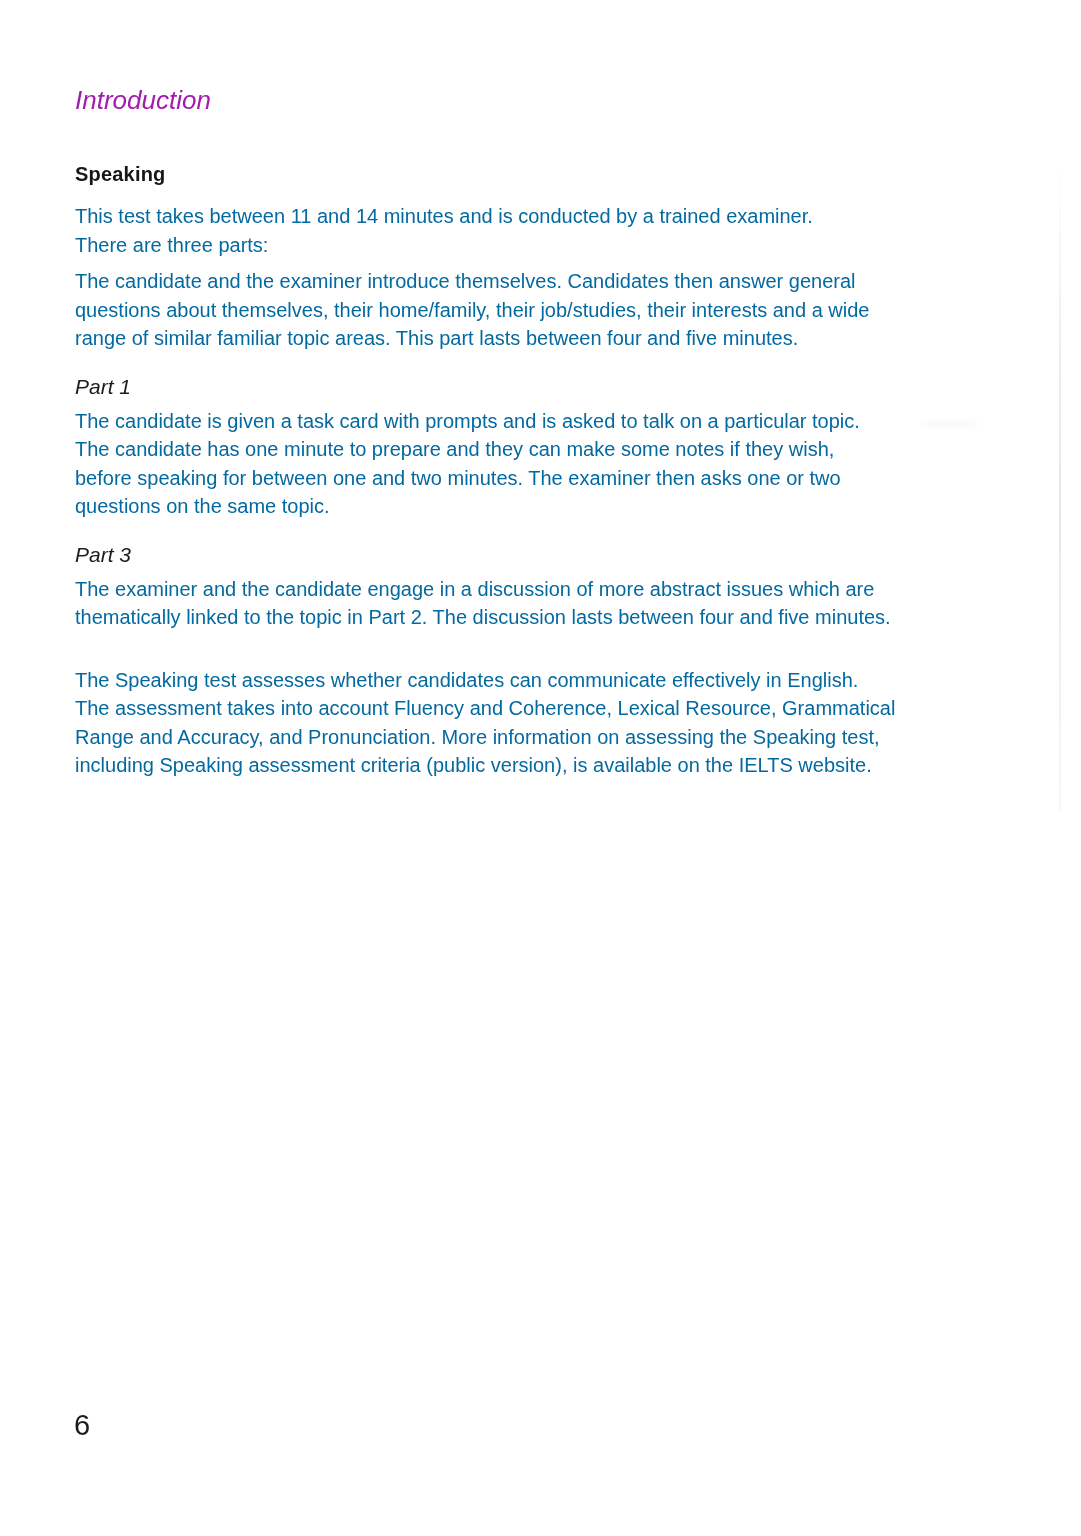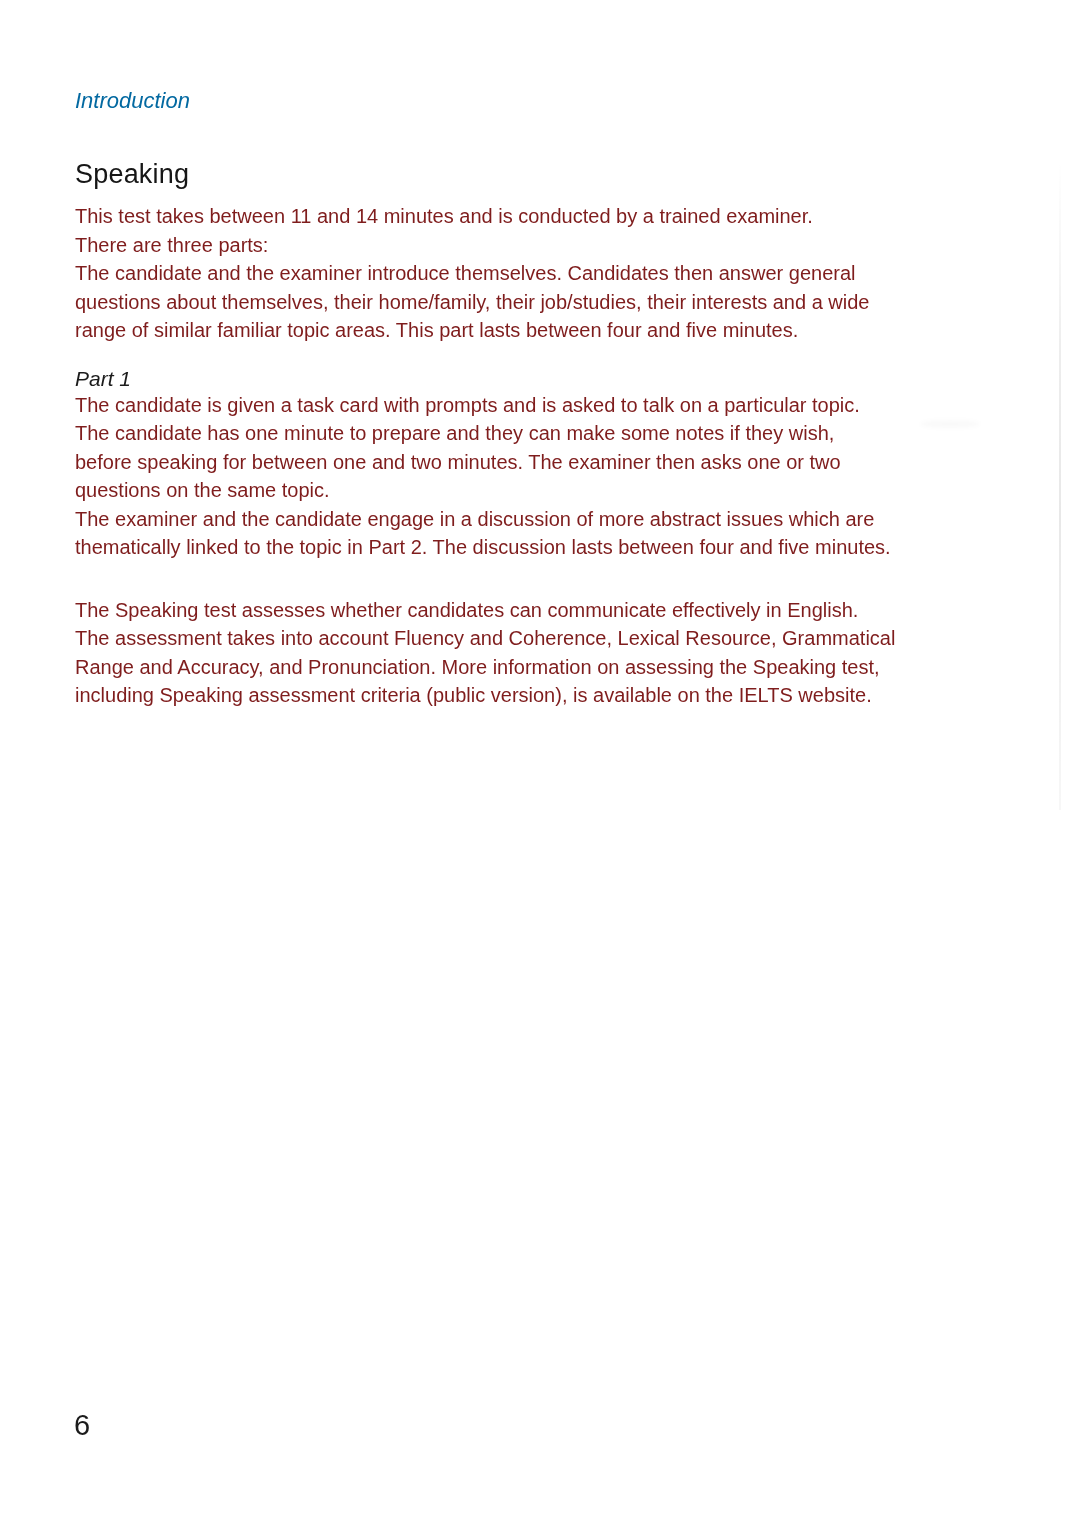--- a/index.html
+++ b/index.html
@@ -21,48 +21,48 @@
     background: #ffffff;
   }
   .content {
     position: absolute;
     left: 75px;
     top: 88px;
     width: 884px;
   }
   .running-header {
     font-style: italic;
-    font-size: 22px;
+    font-size: 26px;
     line-height: 25px;
-    color: #0369a1;
+    color: #a21caf;
   }
   .section-title {
     margin: 46px 0 0 0;
-    font-size: 27px;
-    font-weight: normal;
+    font-size: 20px;
+    font-weight: bold;
     line-height: 31px;
     color: #161616;
     letter-spacing: 0.2px;
   }
   .para {
     margin: 12px 0 0 0;
     font-size: 20px;
     line-height: 28.5px;
     white-space: pre-line;
-    color: #7f1d1d;
+    color: #0369a1;
   }
   .part-label {
     margin: 21px 0 0 0;
     font-style: italic;
     font-size: 21px;
     line-height: 25px;
     color: #1c1c1c;
   }
   .part .para {
-    margin-top: 0;
+    margin-top: 8px;
   }
   .closing {
     margin-top: 34px;
   }
   .page-number {
     position: absolute;
     left: 74px;
     top: 1408px;
     font-size: 29px;
     line-height: 34px;
@@ -109,20 +109,21 @@
 
     <div class="part">
       <div class="part-label">Part 1</div>
       <p class="para">The candidate is given a task card with prompts and is asked to talk on a particular topic.
 The candidate has one minute to prepare and they can make some notes if they wish,
 before speaking for between one and two minutes. The examiner then asks one or two
 questions on the same topic.</p>
     </div>
 
     <div class="part">
+      <div class="part-label">Part 3</div>
       <p class="para">The examiner and the candidate engage in a discussion of more abstract issues which are
 thematically linked to the topic in Part 2. The discussion lasts between four and five minutes.</p>
     </div>
 
     <p class="para closing">The Speaking test assesses whether candidates can communicate effectively in English.
 The assessment takes into account Fluency and Coherence, Lexical Resource, Grammatical
 Range and Accuracy, and Pronunciation. More information on assessing the Speaking test,
 including Speaking assessment criteria (public version), is available on the IELTS website.</p>
 
   </div>

